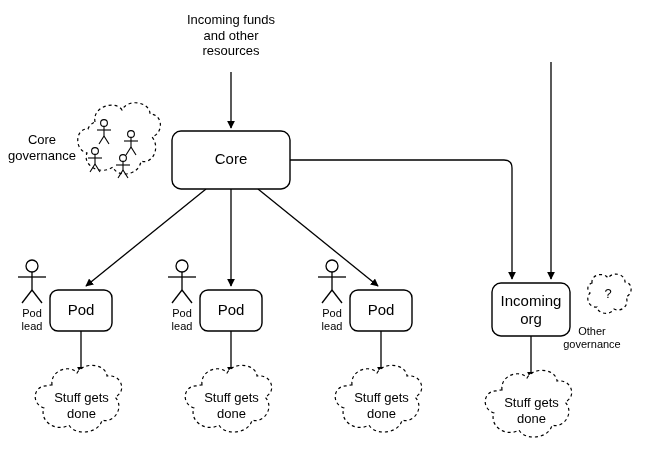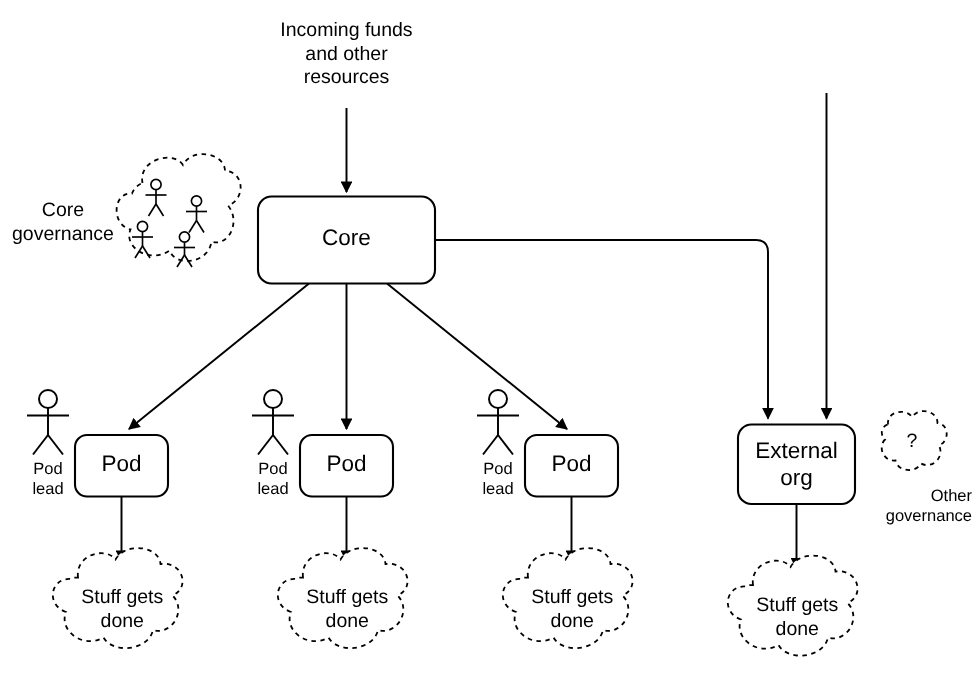--- a/index.html
+++ b/index.html
@@ -217,26 +217,26 @@
   <div class="node-label box-label" style="left:200px; top:301px; width:62px;">Pod</div>
   <div class="node-label box-label" style="left:350px; top:301px; width:62px;">Pod</div>
 
   <div class="node-label small-label" style="left:7px; top:307px; width:50px;">Pod
 lead</div>
   <div class="node-label small-label" style="left:157px; top:307px; width:50px;">Pod
 lead</div>
   <div class="node-label small-label" style="left:307px; top:307px; width:50px;">Pod
 lead</div>
 
-  <div class="node-label box-label" style="left:492px; top:292px; width:78px;">External
+  <div class="node-label box-label" style="left:492px; top:292px; width:78px;">Incoming
 org</div>
 
   <div class="node-label cloud-label" style="left:590px; top:286px; width:36px;">?</div>
 
-  <div class="node-label small-label" style="left:568px; top:325px; width:80px;text-align:right;">Other
+  <div class="node-label small-label" style="left:552px; top:325px; width:80px;">Other
 governance</div>
 
   <div class="node-label cloud-label" style="left:39px; top:390px; width:85px;">Stuff gets
 done</div>
   <div class="node-label cloud-label" style="left:189px; top:390px; width:85px;">Stuff gets
 done</div>
   <div class="node-label cloud-label" style="left:339px; top:390px; width:85px;">Stuff gets
 done</div>
   <div class="node-label cloud-label" style="left:489px; top:395px; width:85px;">Stuff gets
 done</div>

